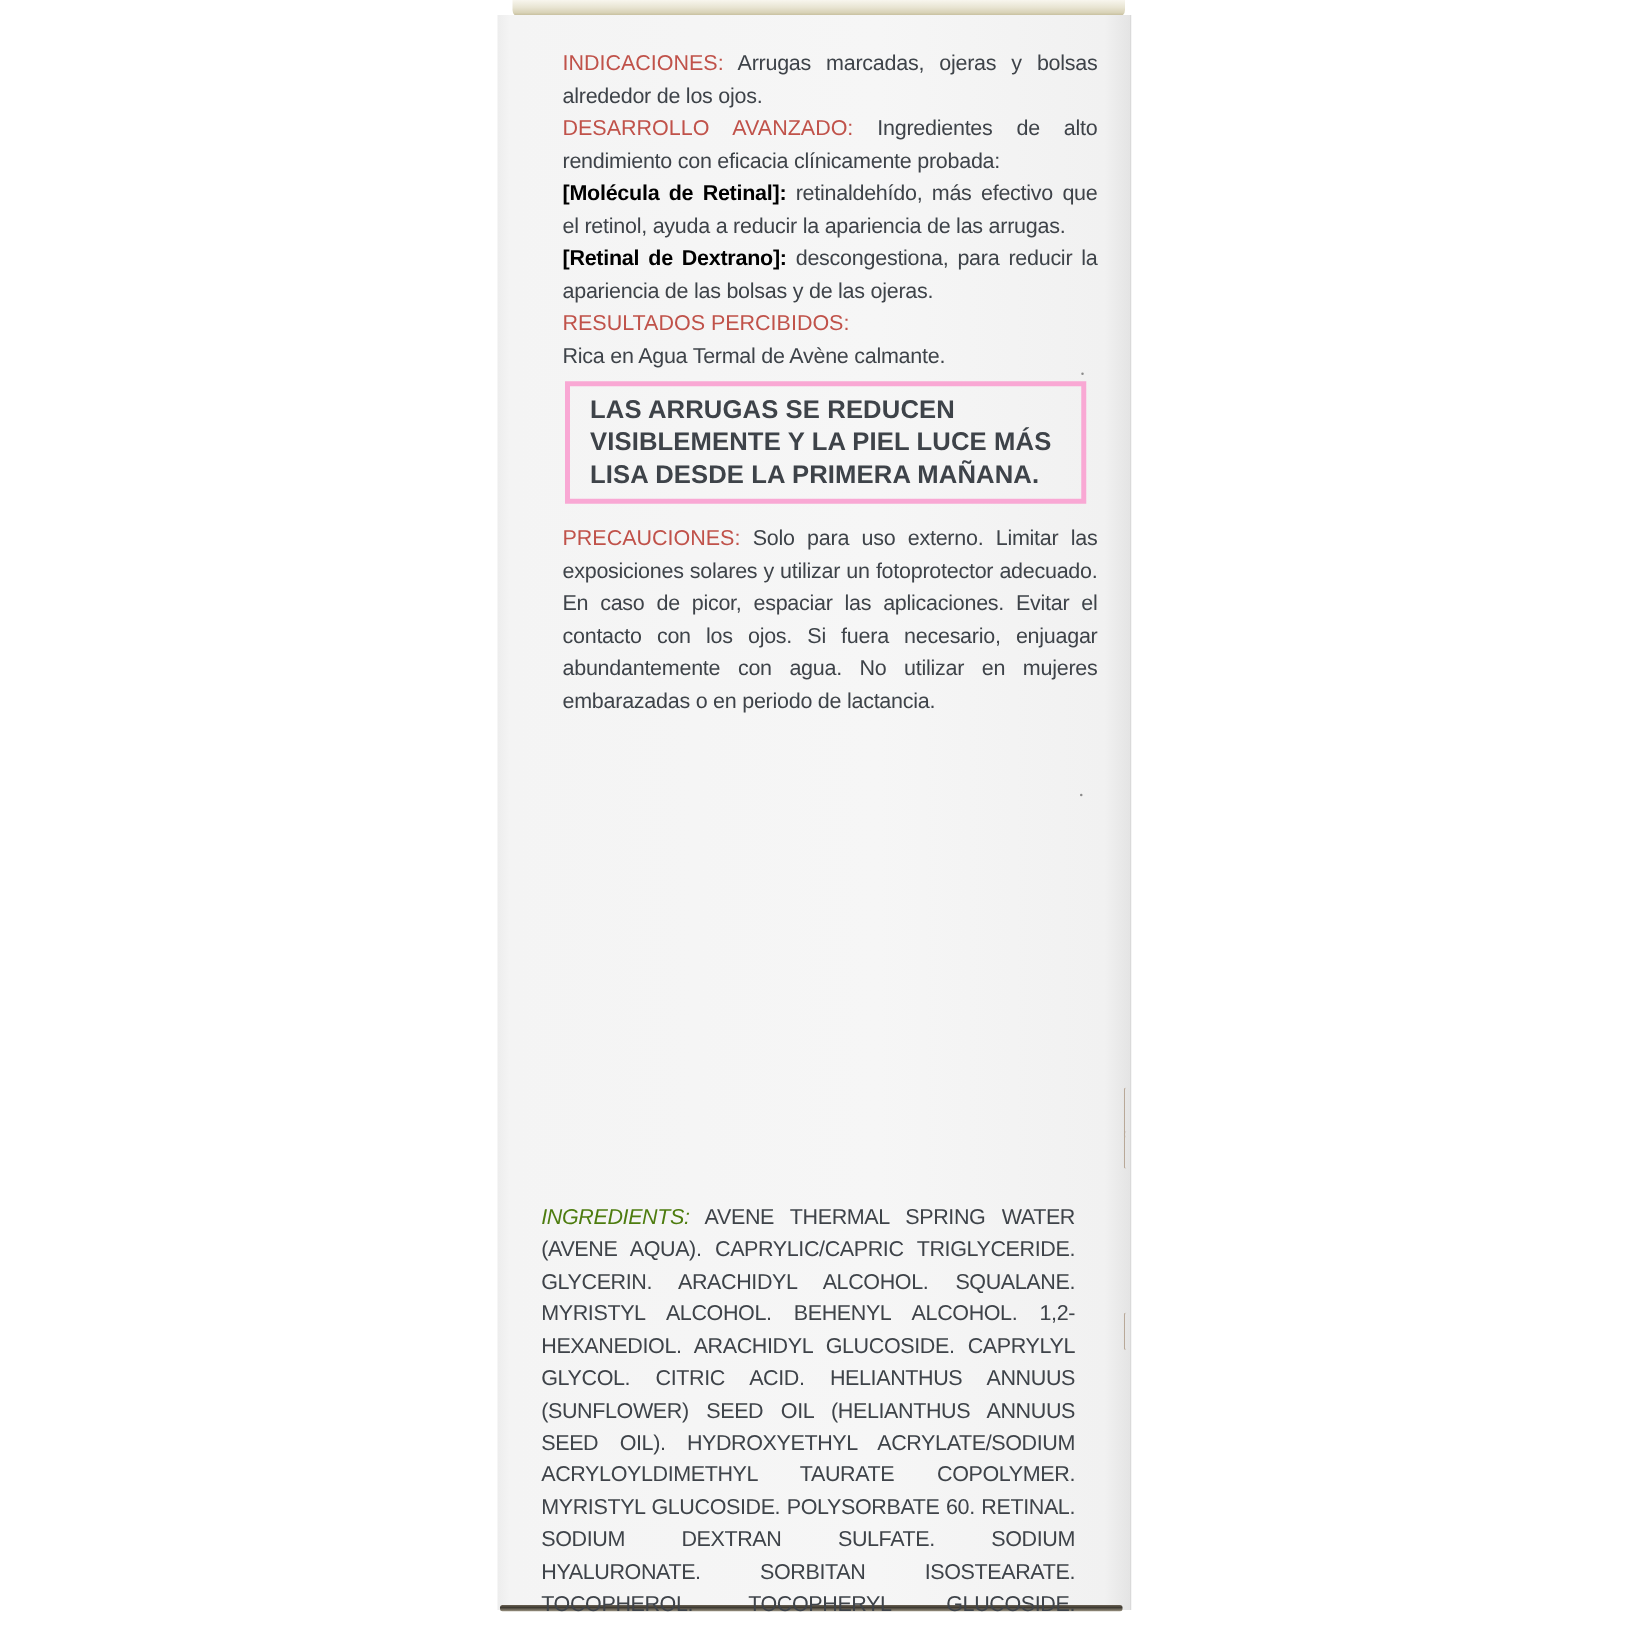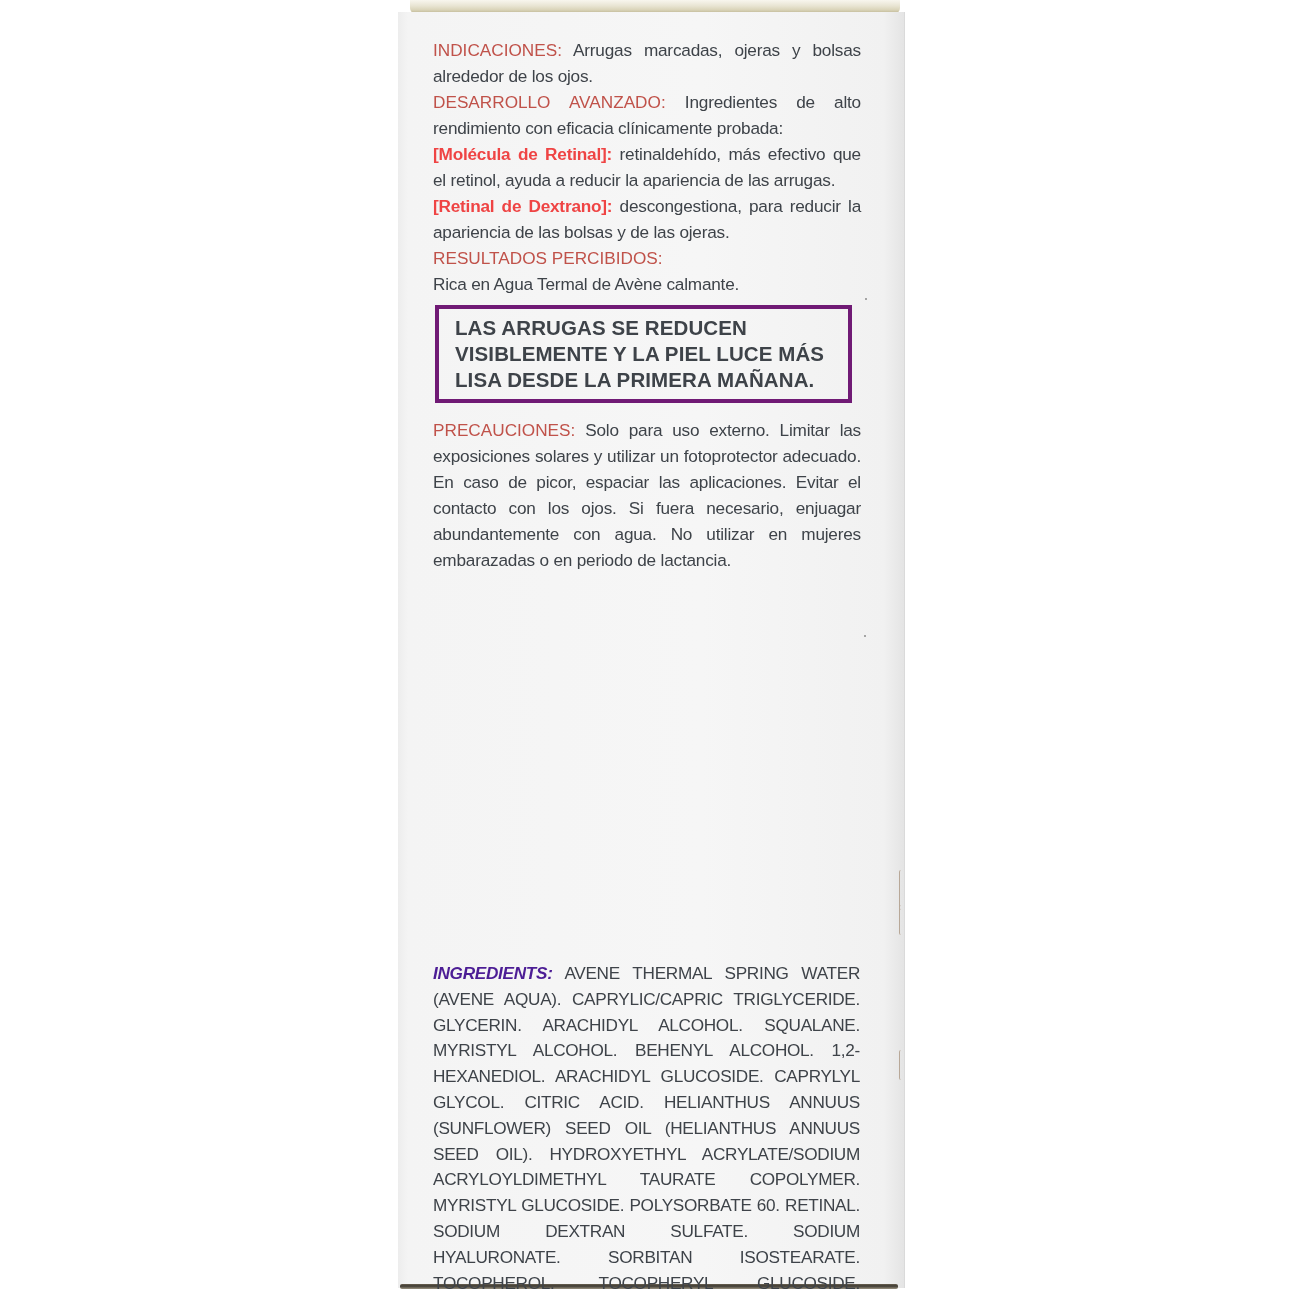--- a/index.html
+++ b/index.html
@@ -26,39 +26,39 @@
     }
     .lid-bottom {
       position: absolute;
       left: 400px; top: 1284px;
       width: 498px; height: 5px;
       background: linear-gradient(180deg, #6a6152 0px, #3e3a32 2px, #9a9280 5px);
       border-radius: 2px;
     }
     .text-col {
       position: absolute;
-      left: 433px; top: 37px;
+      left: 450px; top: 37px;
       width: 428px;
       color: #3e4349;
       font-size: 17.2px;
       line-height: 26px;
       letter-spacing: -0.2px;
     }
     .para { margin: 0; text-align: justify; }
     .para.last-left { text-align-last: left; }
     .head-red {
       color: #c0524a;
       font-weight: normal;
       letter-spacing: 0px;
     }
-    .bold-term { font-weight: bold; color: #ef4444; }
+    .bold-term { font-weight: bold; color: #000000; }
     .results-box {
       margin: 8px 0 10px 2px;
       width: 417px;
-      border: 4px solid #701a75;
+      border: 4px solid #f9a8d4;
       padding: 6px 14px 6px 16px;
       box-sizing: border-box;
       font-size: 20.5px;
       line-height: 26px;
       font-weight: bold;
       color: #3e4349;
       letter-spacing: 0.1px;
     }
     .results-line { display: block; white-space: nowrap; }
     .gap-small { height: 4px; }
@@ -66,21 +66,21 @@
       position: absolute;
       left: 433px; top: 961px;
       width: 427px;
       color: #3e4349;
       font-size: 17.2px;
       line-height: 25.8px;
       text-align: justify;
       text-align-last: left;
       letter-spacing: -0.3px;
     }
-    .ing-label { font-style: italic; font-weight: bold; color: #4c1d95; }
+    .ing-label { font-style: italic; font-weight: normal; color: #4d7c0f; }
     .speck {
       position: absolute; width: 2px; height: 2px; border-radius: 1px; background: #8a8a8a;
     }
     .edge-mark {
       position: absolute; left: 899px; width: 3px;
       border-left: 1px solid #b8a898;
       border-radius: 3px;
     }
   </style>
 </head>

